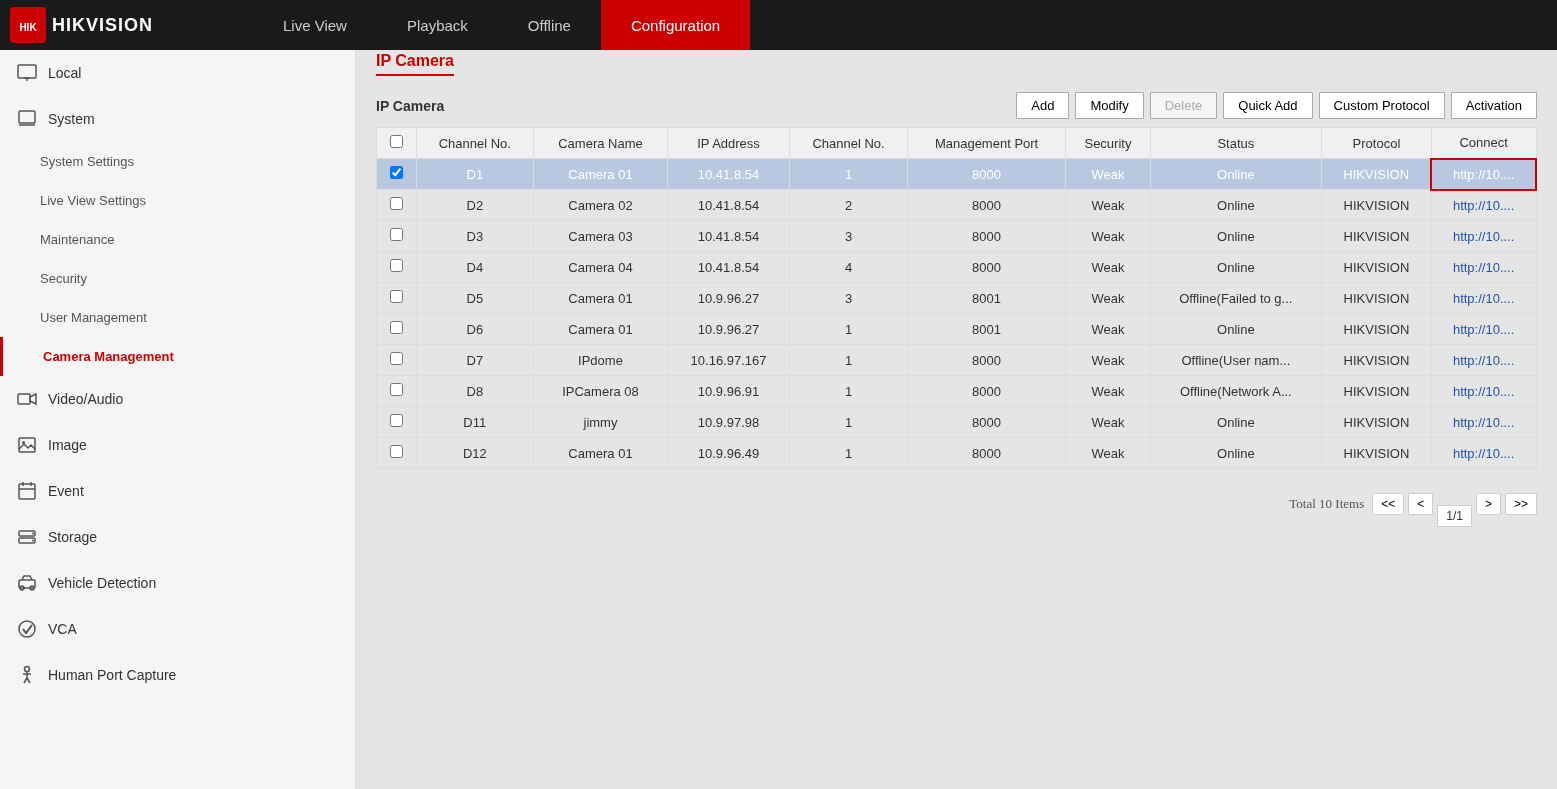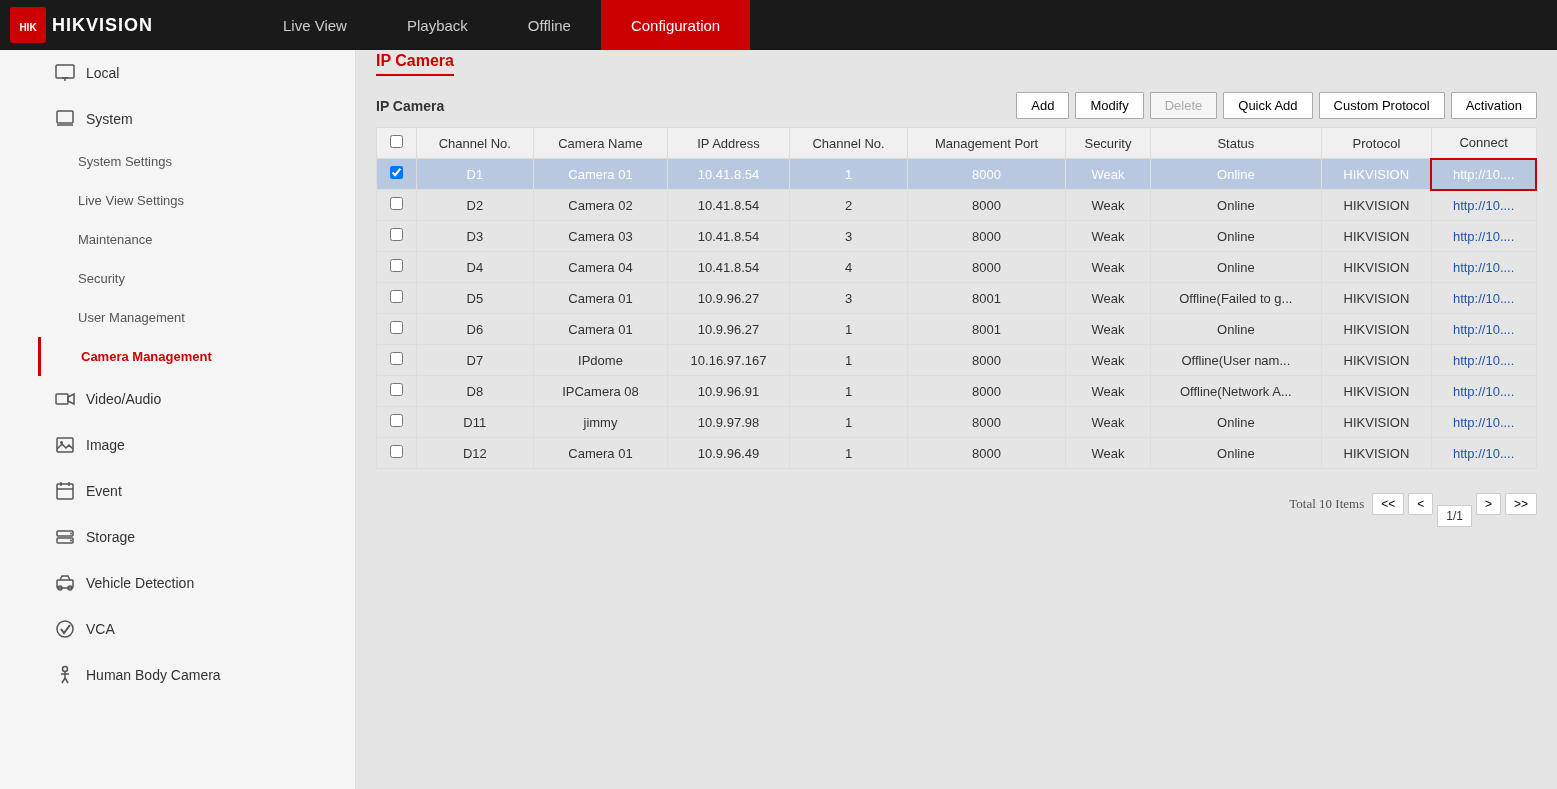--- a/index.html
+++ b/index.html
@@ -60,21 +60,20 @@
       overflow: hidden;
     }
 
     
     .sidebar {
       width: 356px;
       background: #f5f5f5;
       border-right: 1px solid #ddd;
       overflow-y: auto;
       flex-shrink: 0;
-      padding-left: 38px;
     }
     .sidebar-item {
       display: flex;
       align-items: center;
       padding: 12px 16px;
       cursor: pointer;
       color: #333;
       font-size: 14px;
       gap: 10px;
     }
@@ -323,21 +322,21 @@
       <div class="sidebar-item">
         <span class="sidebar-icon">
           <svg viewBox="0 0 20 20">
             <circle cx="10" cy="4" r="2.5" stroke="#555" stroke-width="1.5" fill="none"></circle>
             <line x1="10" y1="6.5" x2="10" y2="13" stroke="#555" stroke-width="1.5"></line>
             <line x1="6" y1="9" x2="14" y2="9" stroke="#555" stroke-width="1.5"></line>
             <line x1="10" y1="13" x2="7" y2="18" stroke="#555" stroke-width="1.5"></line>
             <line x1="10" y1="13" x2="13" y2="18" stroke="#555" stroke-width="1.5"></line>
           </svg>
         </span>
-        <span>Human Body Camera</span>
+        <span>Human Port Capture</span>
       </div>
     </aside>
 
   <main class="content">
     <div class="page-title">IP Camera</div>
 
     <div class="table-toolbar">
       <span class="toolbar-label">IP Camera</span>
       <button class="btn">Add</button>
       <button class="btn">Modify</button>

